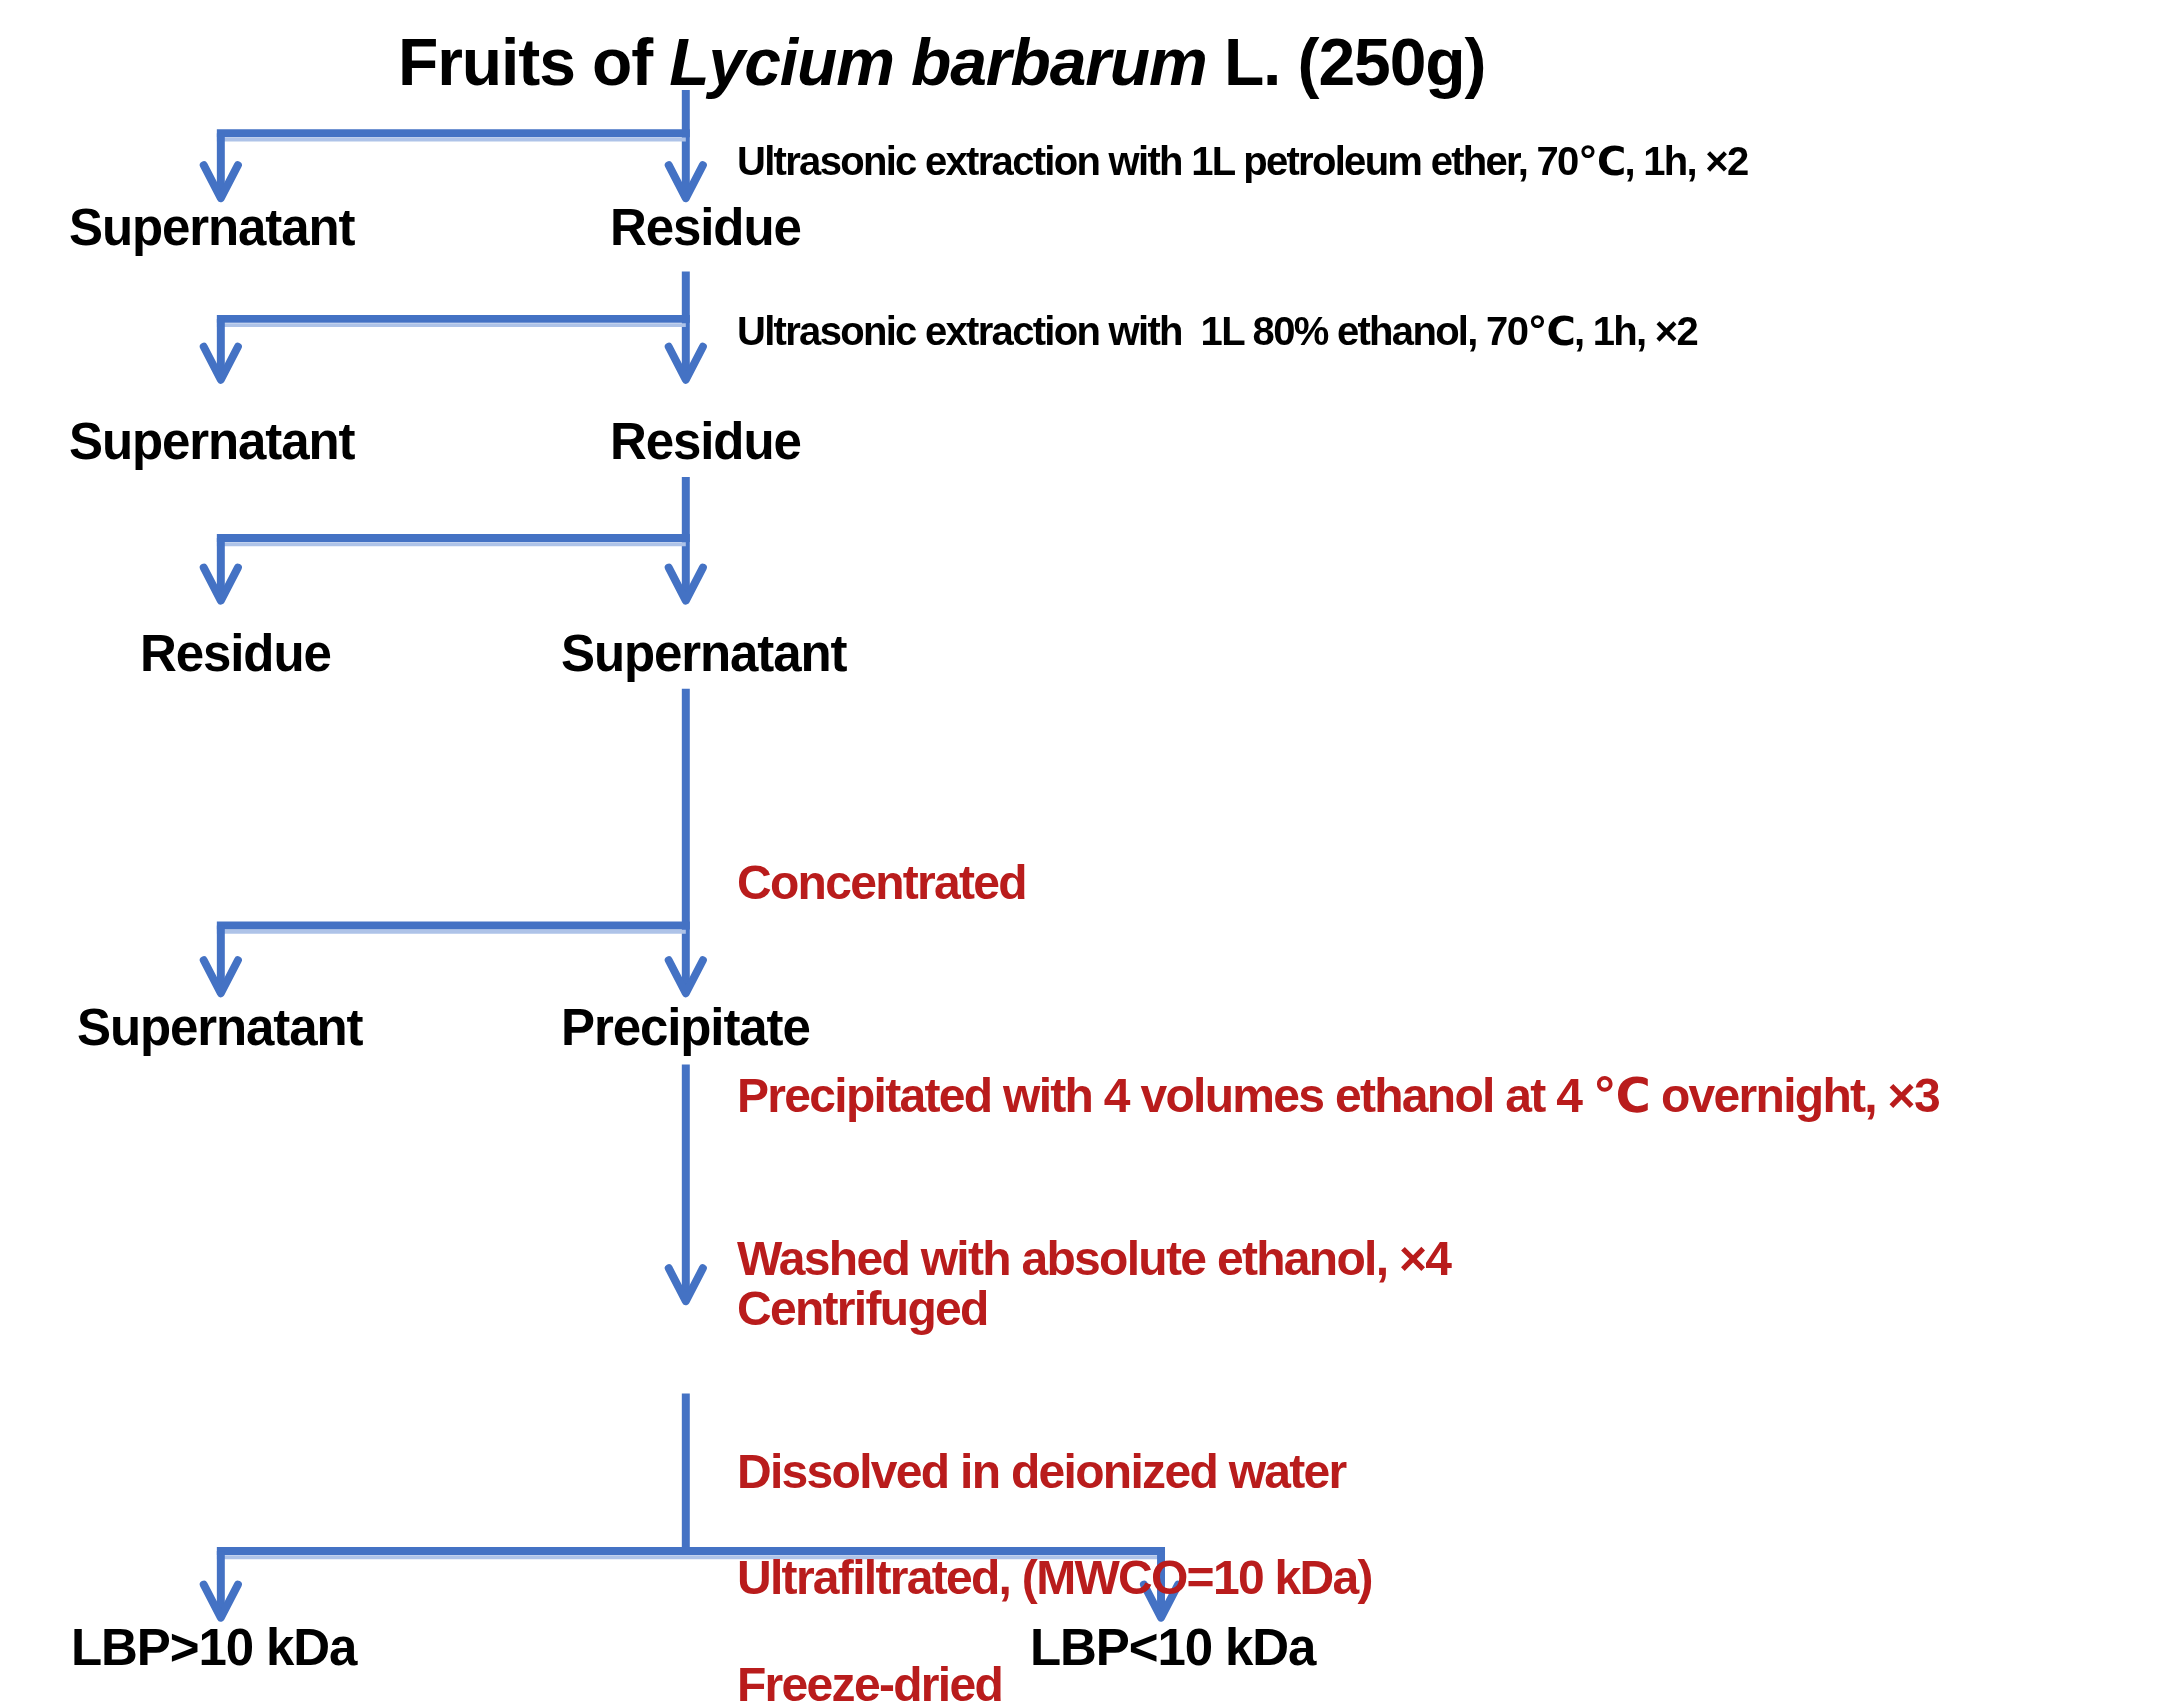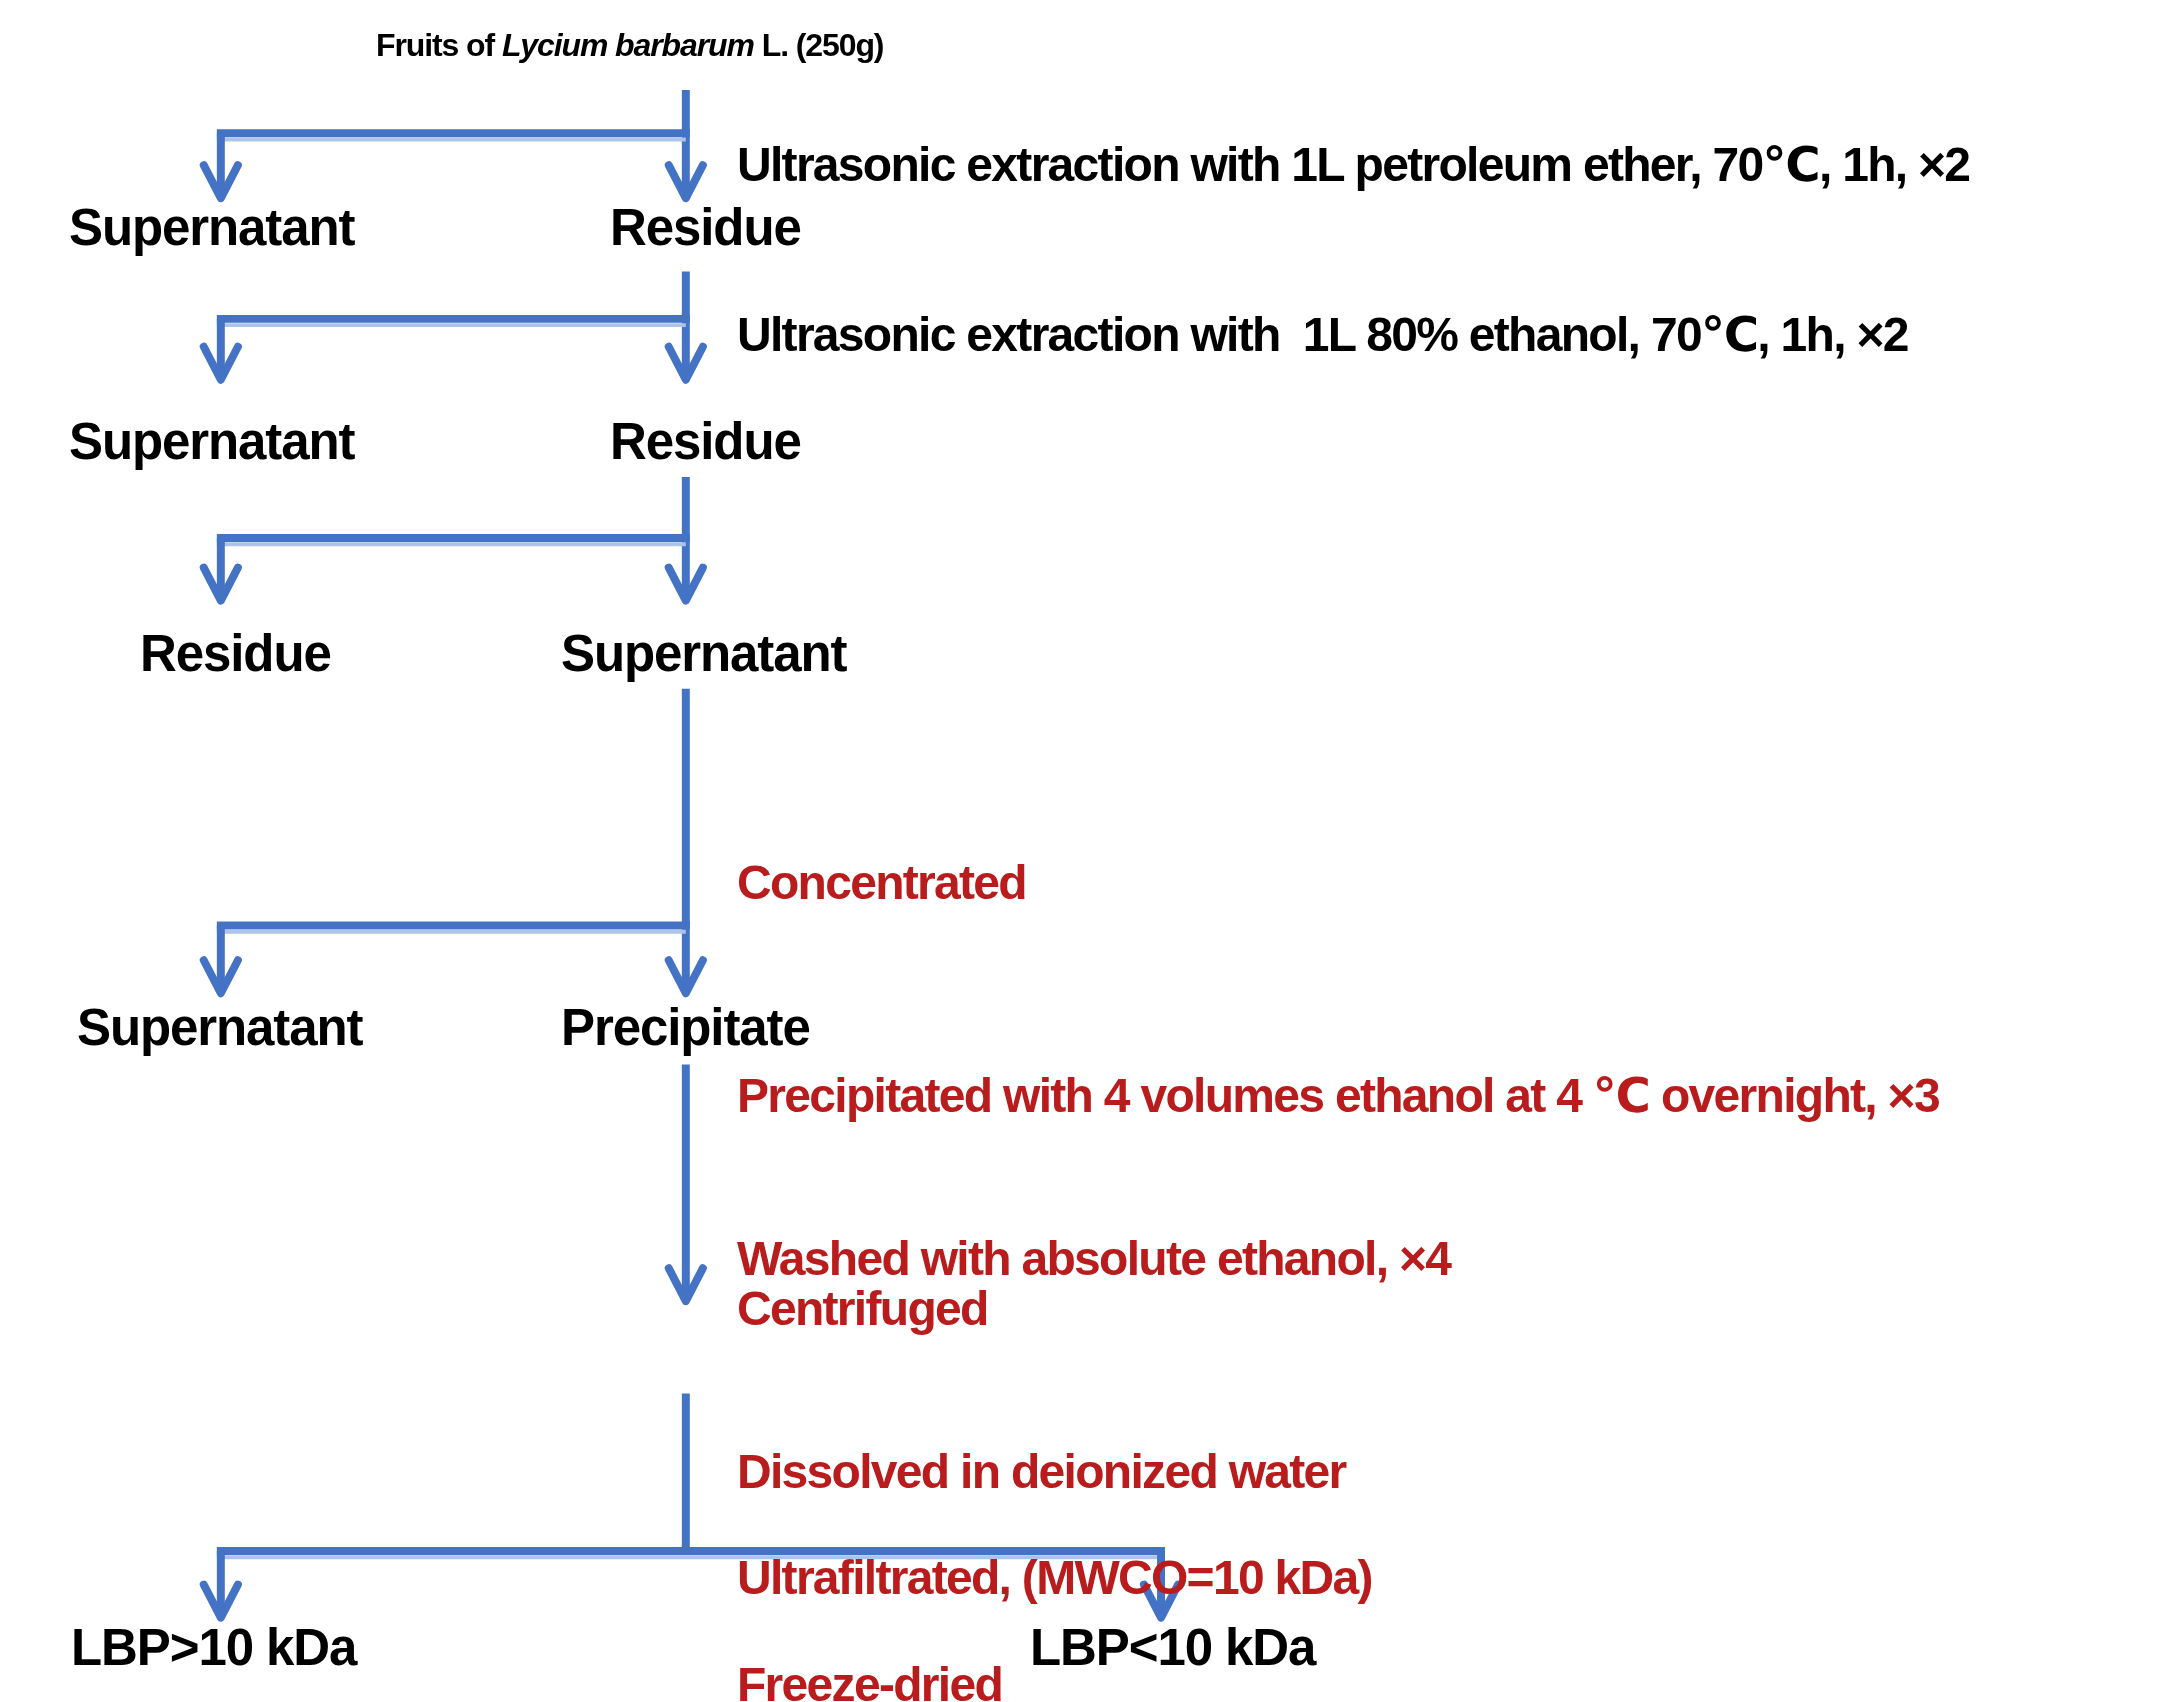--- a/index.html
+++ b/index.html
@@ -37,32 +37,33 @@
     stroke-linejoin: round;
   }
   .txt {
     position: absolute;
     white-space: pre;
     font-weight: bold;
     line-height: 1.0;
     color: #000000;
   }
   .title-text {
-    font-size: 32px;
+    font-size: 66px;
     letter-spacing: -1.1px;
+    margin-left: 22px;
   }
   .title-text .italic {
     font-style: italic;
   }
   .node-label {
     font-size: 51px;
     letter-spacing: -1.1px;
   }
   .annotation {
-    font-size: 48px;
+    font-size: 40px;
     letter-spacing: -1.7px;
   }
   .annotation-block {
     position: absolute;
     font-weight: bold;
     font-size: 48px;
     letter-spacing: -1.7px;
     line-height: 71px;
     white-space: pre;
     color: #b91c1c;

